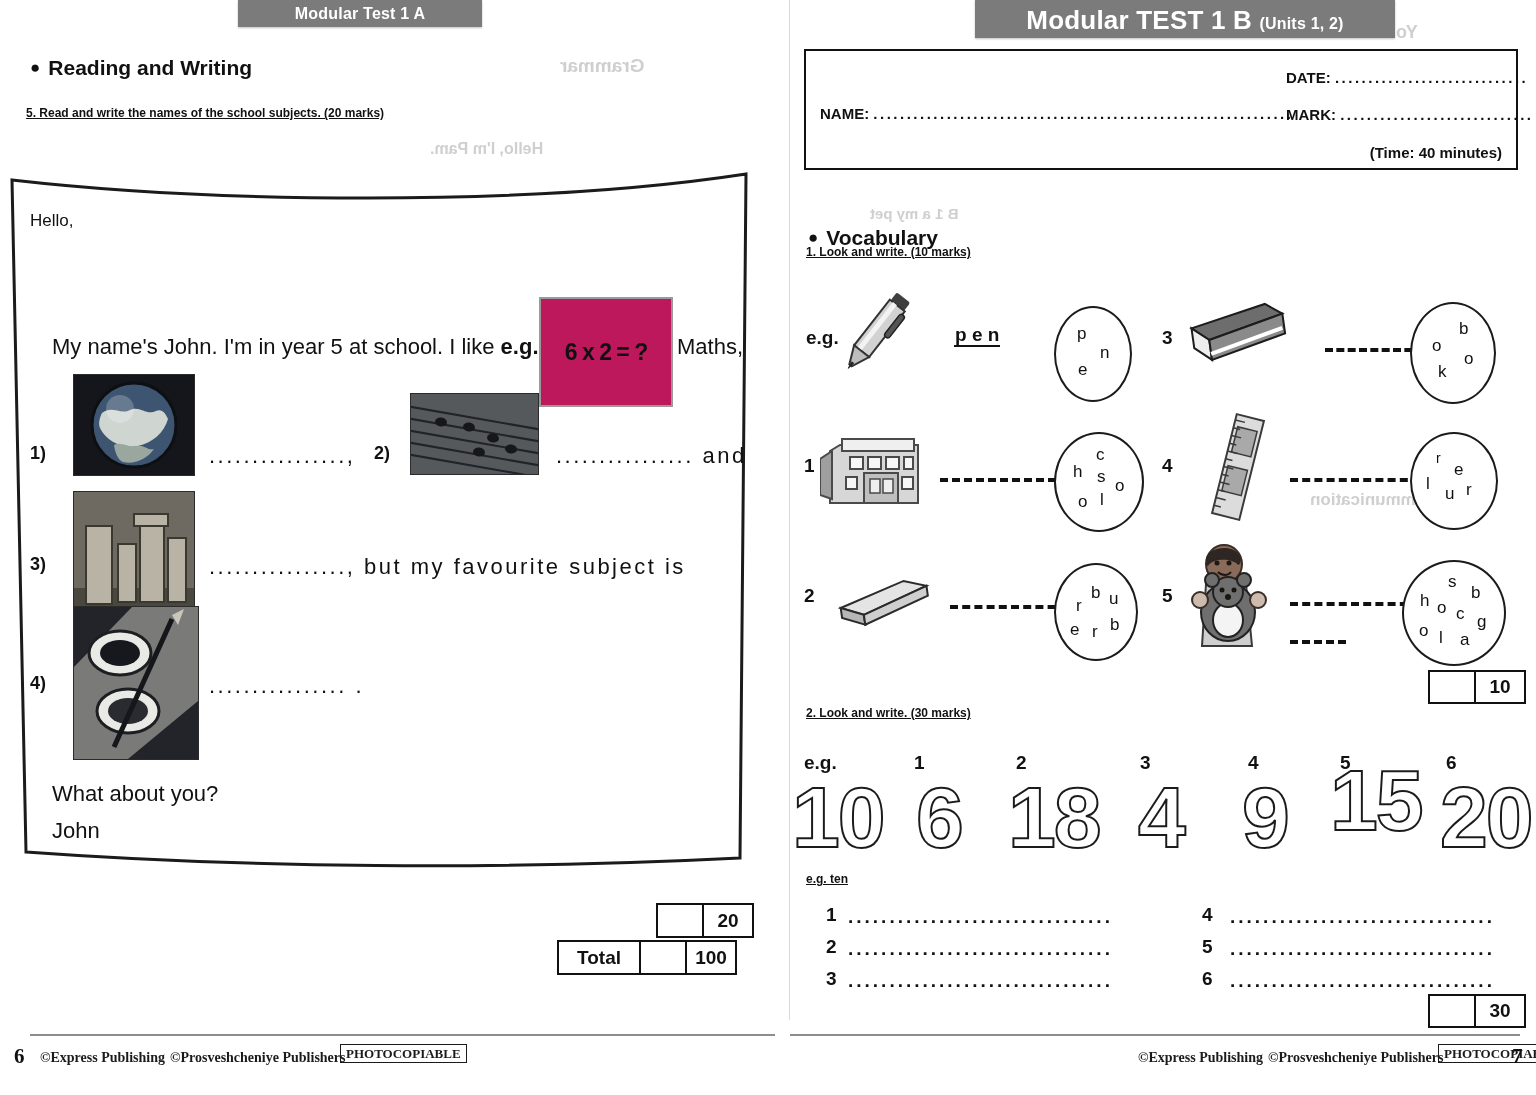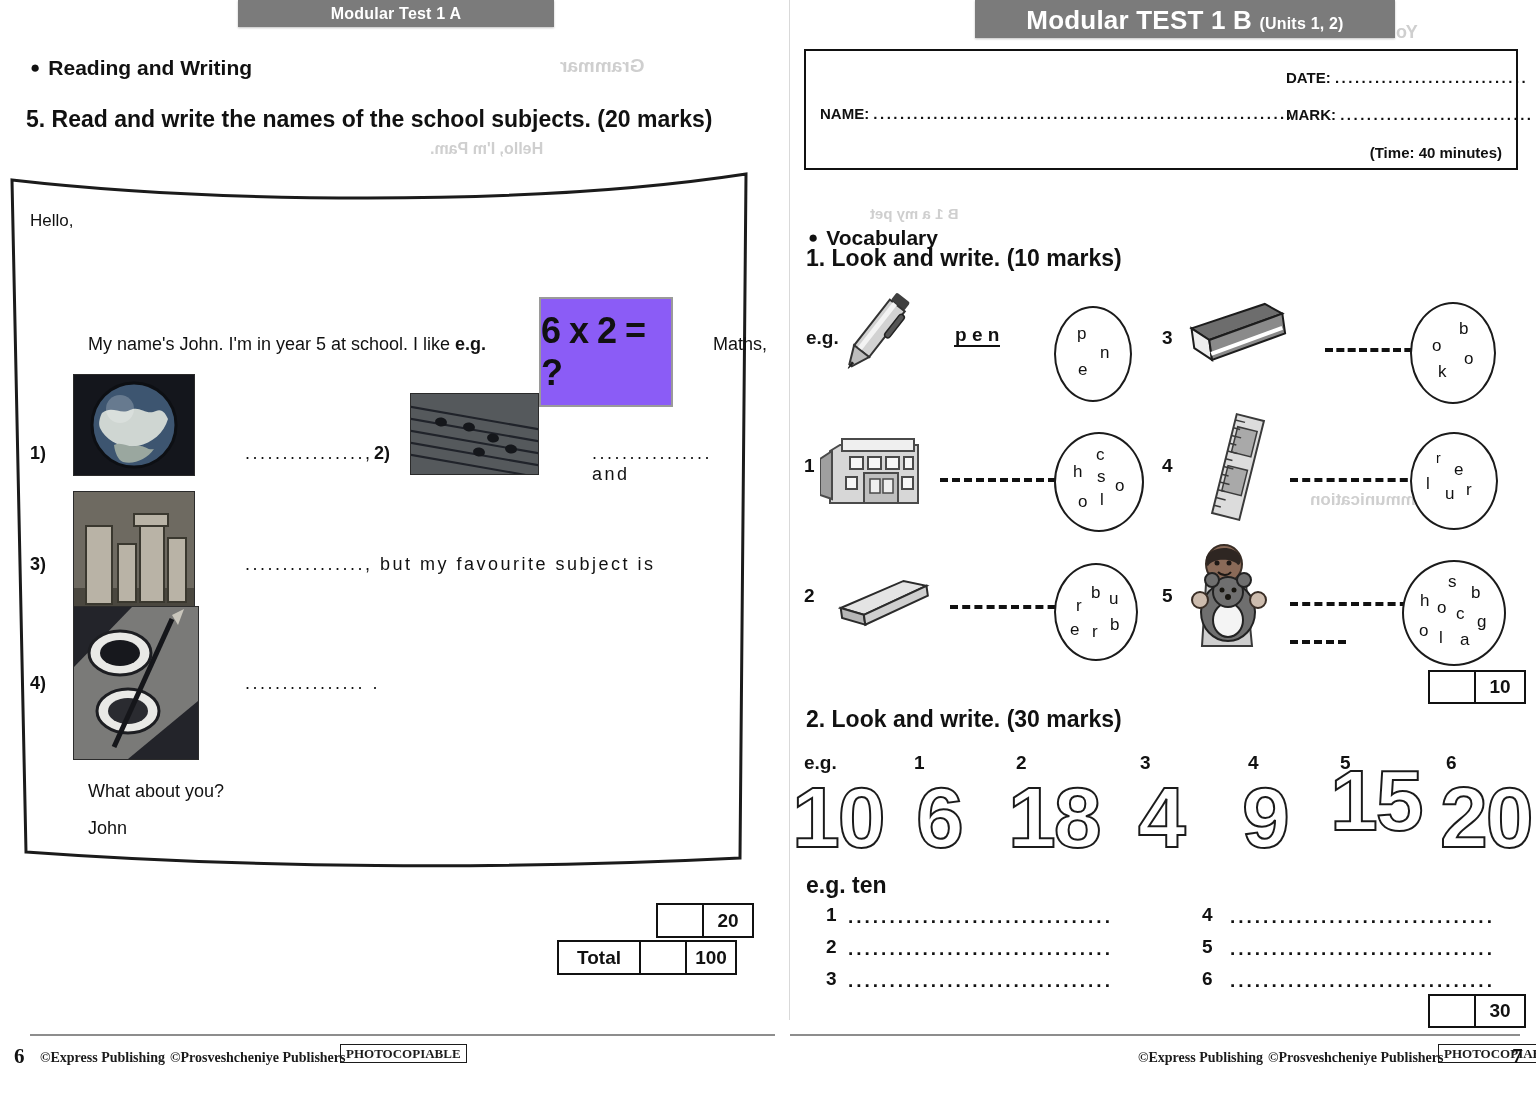--- a/index.html
+++ b/index.html
@@ -31,59 +31,59 @@
   
   .banner{
     background:#7b7b7b;
     color:#ffffff;
     font-weight:700;
     text-align:center;
     letter-spacing:.2px;
     box-shadow:0 1px 2px rgba(0,0,0,.25);
   }
   .banner-a{
-    position:absolute;left:238px;top:0;width:316px;height:27px;
+    position:absolute;left:238px;top:0;width:244px;height:27px;
     font-size:16px;line-height:27px;
   }
   .banner-b{
     position:absolute;left:185px;top:0;width:420px;height:38px;
     font-size:26px;line-height:40px;
   }
   .banner-b .units{font-size:16px;font-weight:700;}
 
   
   .bullet-head{
     position:absolute;font-size:21px;font-weight:700;
   }
   .bullet-head .dot{font-size:17px;vertical-align:2px;margin-right:8px;}
-  .task-line{position:absolute;font-size:23px;font-weight:700;}
+  .task-line{position:absolute;font-size:12px;font-weight:700;text-decoration:underline;}
 
   
   .letter-box{
     position:absolute;left:4px;top:168px;width:750px;height:710px;
   }
   .letter-box svg{display:block;}
   .letter-inner{position:absolute;left:0;top:0;width:750px;height:710px;}
 
   .lt{position:absolute;font-size:17px;}
-  .lt-big{font-size:18px;margin-left:36px;}
+  .lt-big{font-size:22px;}
 
   .photo{
     position:absolute;border:1px solid #2b2b2b;
     background:#808080;overflow:hidden;
   }
   .photo svg{display:block;}
   .num-label{position:absolute;font-size:18px;font-weight:700;}
   .dots{letter-spacing:2.5px;}
 
   .eg-card{
     position:absolute;left:539px;top:297px;width:130px;height:106px;
-    background:#8b5cf6;border:2px solid #9a9a9a;
+    background:#be185d;border:2px solid #9a9a9a;
     display:flex;align-items:center;justify-content:center;
-    font-size:36px;font-weight:700;letter-spacing:-1px;
+    font-size:23px;font-weight:700;letter-spacing:-1px;
   }
 
   
   .scorebox{position:absolute;display:flex;border:2px solid #111;background:#fff;}
   .scorebox div{
     display:flex;align-items:center;justify-content:center;
     font-size:19px;font-weight:700;height:100%;
   }
   .sb-blank{width:44px;}
   .sb-val{width:48px;border-left:2px solid #111;}

